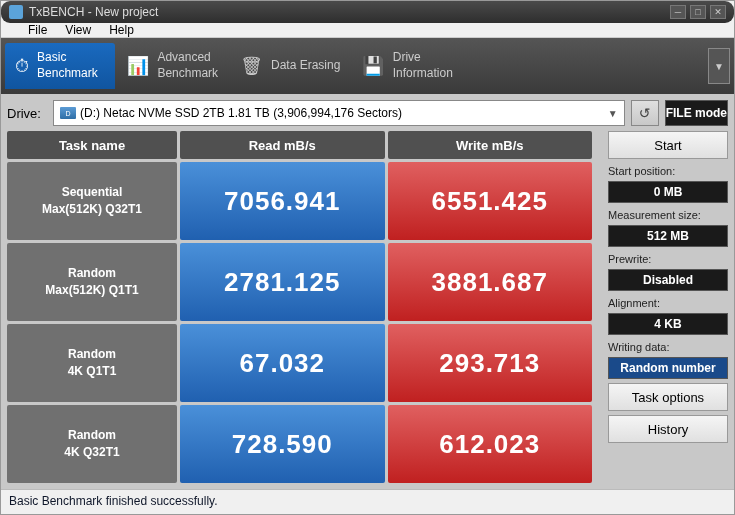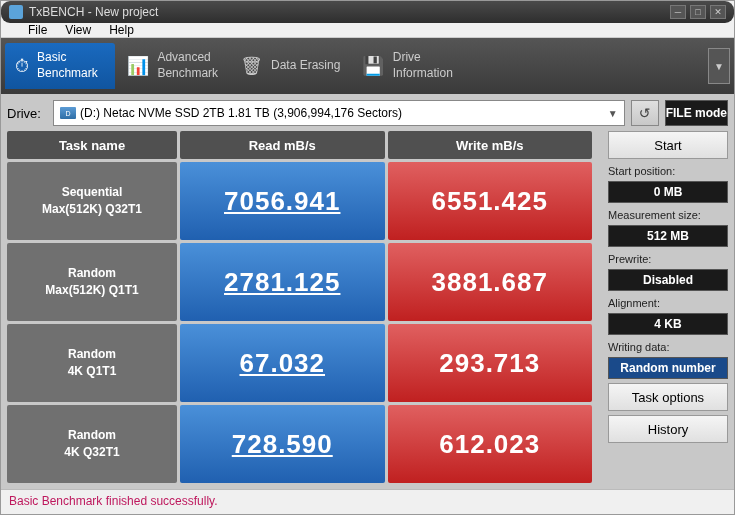--- a/index.html
+++ b/index.html
@@ -232,21 +232,20 @@
     .bench-value-read {
       background: linear-gradient(to bottom, #4a90d9, #2060b0);
       color: #fff;
       display: flex;
       align-items: center;
       justify-content: center;
       font-size: 26px;
       font-weight: bold;
       border-radius: 2px;
       letter-spacing: 1px;
-      text-decoration: underline;
     }
     .bench-value-write {
       background: linear-gradient(to bottom, #e06060, #c02020);
       color: #fff;
       display: flex;
       align-items: center;
       justify-content: center;
       font-size: 26px;
       font-weight: bold;
       border-radius: 2px;
@@ -295,21 +294,21 @@
     }
     
     .status-bar {
       background: #f0f0f0;
       height: 22px;
       display: flex;
       align-items: center;
       padding: 0 8px;
       border-top: 1px solid #bbb;
       font-size: 12px;
-      color: #be185d;
+      color: #0f172a;
     }
   </style>
 </head>
 <body>
 
 <div class="title-bar">
   <div class="title-bar-left">
     <div class="title-bar-icon"></div>
     <span>TxBENCH - New project</span>
   </div>

